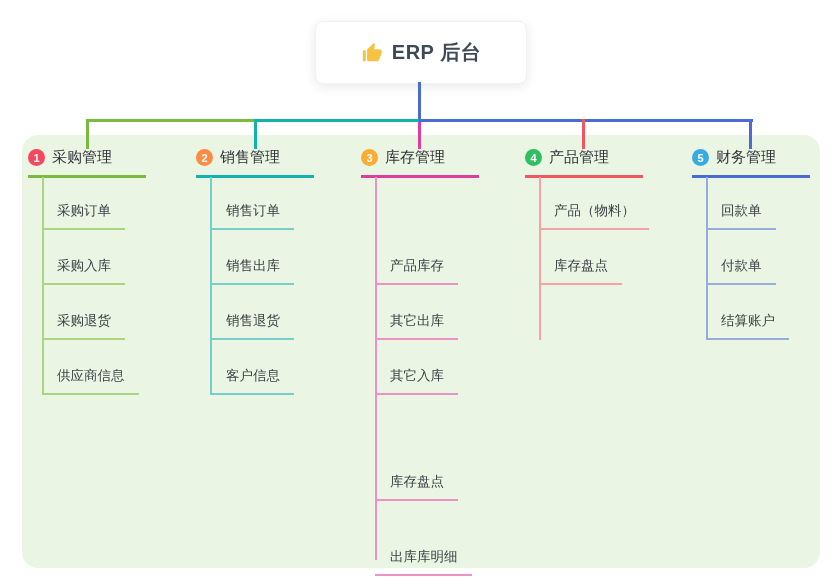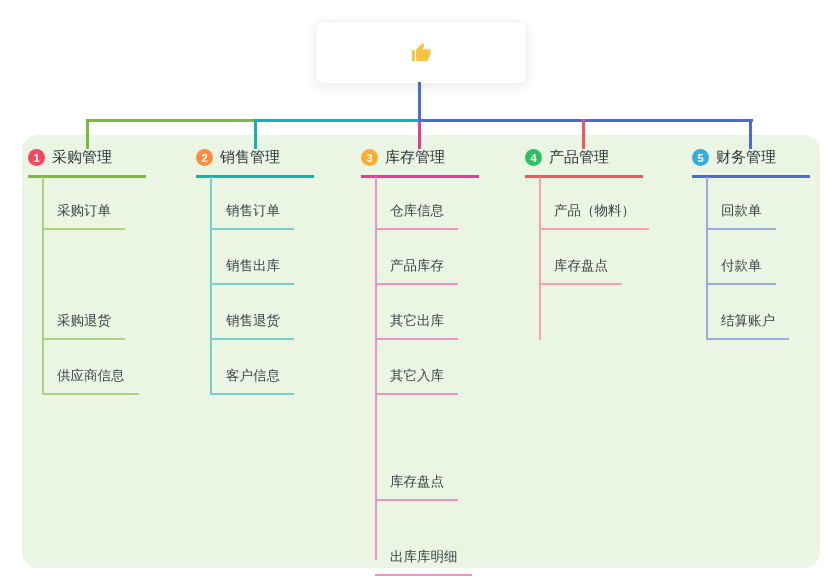--- a/index.html
+++ b/index.html
@@ -78,29 +78,31 @@
   <div class="line drop drop-green"></div>
   <div class="line drop drop-teal"></div>
   <div class="line drop drop-magenta"></div>
   <div class="line drop drop-red"></div>
   <div class="line drop drop-blue"></div>
 
   <div class="root-card">
     <svg class="thumb" viewBox="0 0 24 24">
       <path fill="#F6C244" d="M2 21h3.2V9H2v12zM22.6 10c0-1.1-.9-2-2-2h-6.3l.95-4.57.03-.32c0-.41-.17-.79-.44-1.06L13.8 1 7.2 7.59C6.83 7.95 6.6 8.45 6.6 9v10c0 1.1.9 2 2 2h9c.83 0 1.54-.5 1.84-1.22l3.02-7.05c.09-.23.14-.47.14-.73v-2z"></path>
     </svg>
+    <span class="root-title">ERP 后台</span>
   </div>
 
   <div class="branch b1">
     <div class="branch-header">
       <span class="badge badge1">1</span>
       <span>采购管理</span>
     </div>
     <div class="vline"></div>
     <div class="child r1">采购订单</div>
+    <div class="child r2">采购入库</div>
     <div class="child r3">采购退货</div>
     <div class="child r4">供应商信息</div>
   </div>
 
   <div class="branch b2">
     <div class="branch-header">
       <span class="badge badge2">2</span>
       <span>销售管理</span>
     </div>
     <div class="vline"></div>
@@ -109,21 +111,20 @@
     <div class="child r3">销售退货</div>
     <div class="child r4">客户信息</div>
   </div>
 
   <div class="branch b3">
     <div class="branch-header">
       <span class="badge badge3">3</span>
       <span>库存管理</span>
     </div>
     <div class="vline"></div>
-    <div class="child r1">仓库信息</div>
     <div class="child r2">产品库存</div>
     <div class="child r3">其它出库</div>
     <div class="child r4">其它入库</div>
     <div class="child r6">库存盘点</div>
     <div class="child r7">出库库明细</div>
   </div>
 
   <div class="branch b4">
     <div class="branch-header">
       <span class="badge badge4">4</span>

